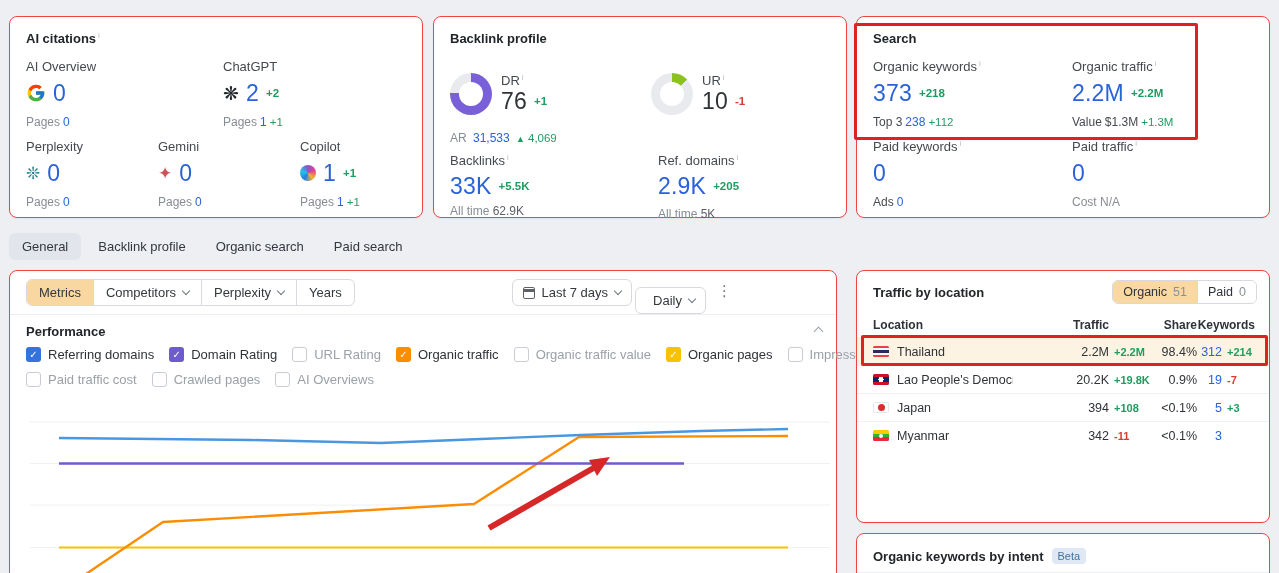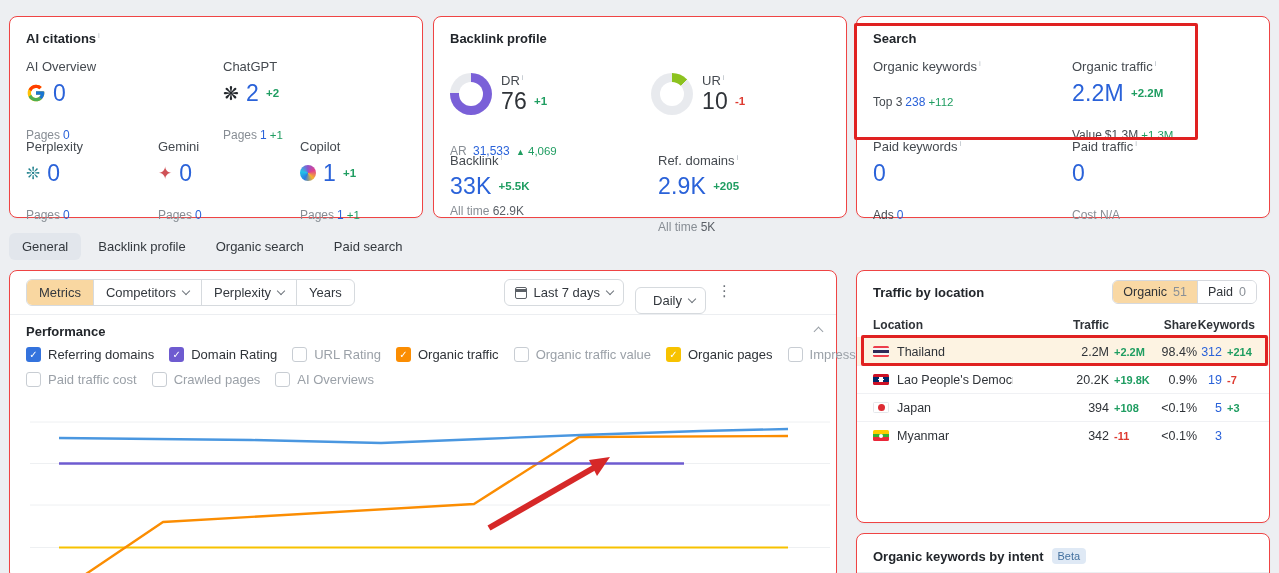--- a/index.html
+++ b/index.html
@@ -13,21 +13,21 @@
   .green { color:#1f9d61; }
   .red { color:#de3a30; }
   .gray { color:#878d94; }
 
   
   .metric { position:absolute; }
   .m-label { font-size:13px; color:#454a50; margin-bottom:5px; white-space:nowrap; }
   .m-value-row { display:flex; align-items:center; gap:7px; height:28px; }
   .m-value { font-size:23px; letter-spacing:.2px; }
   .m-chg { font-size:11.5px; font-weight:bold; }
-  .m-sub { font-size:12px; color:#878d94; margin-top:21px; white-space:nowrap; }
+  .m-sub { font-size:12px; color:#878d94; margin-top:8px; white-space:nowrap; }
   .m-sub .sub-val { margin-left:3px; }
   .m-sub .m-chg { margin-left:3px; font-weight:normal; font-size:11.5px; }
 
   
   .icon { display:inline-flex; align-items:center; justify-content:center; }
   .chatgpt-glyph { font-size:19px; color:#24282d; line-height:1; }
   .perplexity-glyph { font-size:17px; color:#20808d; line-height:1; }
   .gemini-glyph { font-size:17px; color:#cf5156; line-height:1; }
   .copilot-glyph { width:16px; height:16px; border-radius:50%;
     background:conic-gradient(from 210deg,#2a7de1,#21c4e8,#8a57ce,#e0418f,#f5b52e,#2a7de1); }
@@ -182,21 +182,21 @@
     <div>
       <div class="m-label" style="margin-bottom:1px;"><span>UR</span><sup class="info">i</sup></div>
       <div class="m-value-row" style="height:24px;">
         <span class="m-value dark">10</span>
         <span class="m-chg red">-1</span>
       </div>
     </div>
   </div>
 
   <div class="metric" style="left:16px; top:136px;">
-    <div class="m-label"><span>Backlink</span><sup class="info">i</sup></div>
+    <div class="m-label"><span>Backlinks</span><sup class="info">i</sup></div>
     <div class="m-value-row" style="height:26px;">
       <span class="m-value blue">33K</span>
       <span class="m-chg green">+5.5K</span>
     </div>
     <div class="m-sub" style="margin-top:5px;"><span>All time</span> <span style="color:#5a5f66;">62.9K</span></div>
   </div>
 
   <div class="metric" style="left:224px; top:136px;">
     <div class="m-label"><span>Ref. domains</span><sup class="info">i</sup></div>
     <div class="m-value-row" style="height:26px;">
@@ -205,20 +205,24 @@
     </div>
     <div class="m-sub" style=""><span>All time</span> <span style="color:#5a5f66;">5K</span></div>
   </div>
 </div>
 
 <div class="card" style="left:856px; top:16px; width:414px; height:202px;">
   <div class="card-title">Search</div>
 
   <div class="metric" style="left:16px; top:42px;">
     <div class="m-label"><span>Organic keywords</span><sup class="info">i</sup></div>
+    <div class="m-value-row">
+      <span class="m-value blue">373</span>
+      <span class="m-chg green">+218</span>
+    </div>
     <div class="m-sub" style="color:#454a50;"><span>Top 3</span><span class="sub-val blue">238</span><span class="m-chg green">+112</span></div>
   </div>
 
   <div class="metric" style="left:215px; top:42px;">
     <div class="m-label"><span>Organic traffic</span><sup class="info">i</sup></div>
     <div class="m-value-row">
       <span class="m-value blue">2.2M</span>
       <span class="m-chg green">+2.2M</span>
     </div>
     <div class="m-sub" style="color:#454a50;"><span>Value</span><span class="sub-val" style="color:#454a50;">$1.3M</span><span class="m-chg green">+1.3M</span></div>
@@ -262,21 +266,21 @@
       </div>
     <div class="seg">
         <span>Perplexity</span>
         <span class="chev"></span>
       </div>
     <div class="seg">
         <span>Years</span>
       </div>
   </div>
 
-  <div style="position:absolute; right:212px; top:8px;" class="btn">
+  <div style="position:absolute; right:204px; top:8px;" class="btn">
     <span class="cal"></span>
     <span>Last 7 days</span>
     <span class="chev"></span>
   </div>
   <div style="position:absolute; right:130px; top:16px;padding-left:17px;" class="btn">
     <span>Daily</span>
     <span class="chev"></span>
   </div>
   <div style="position:absolute; right:100px; top:12px;" class="kebab">⋮</div>
 

